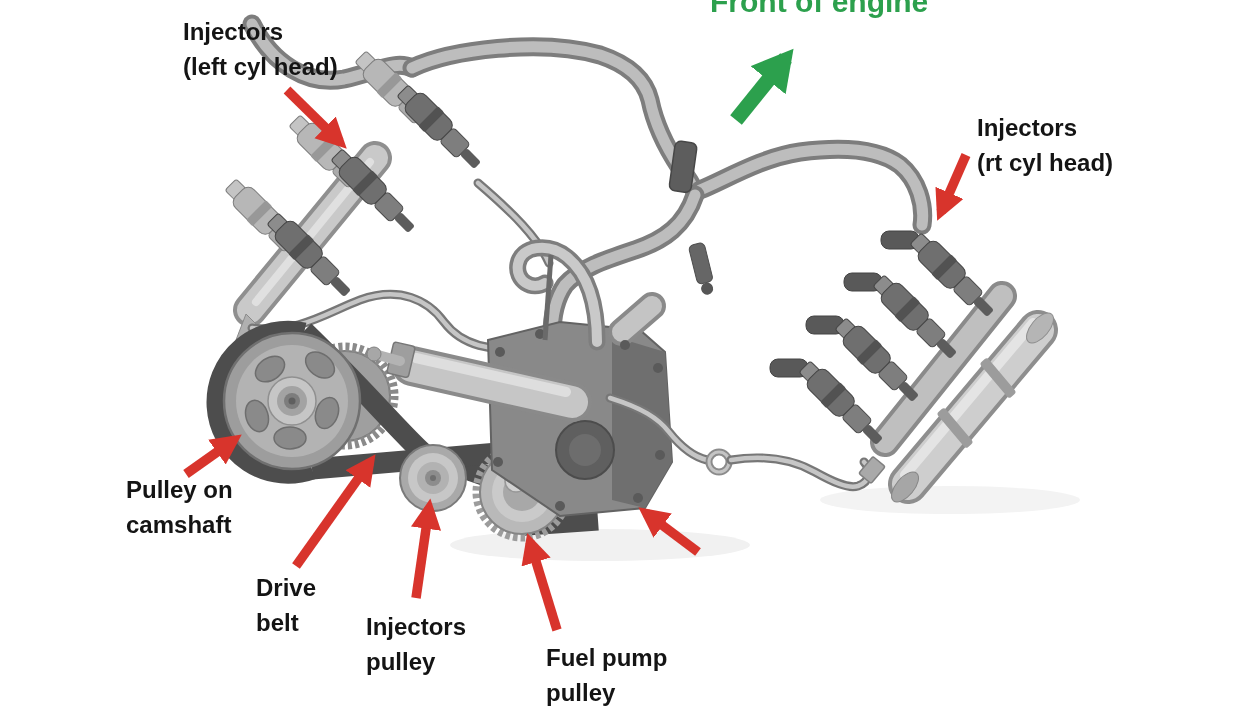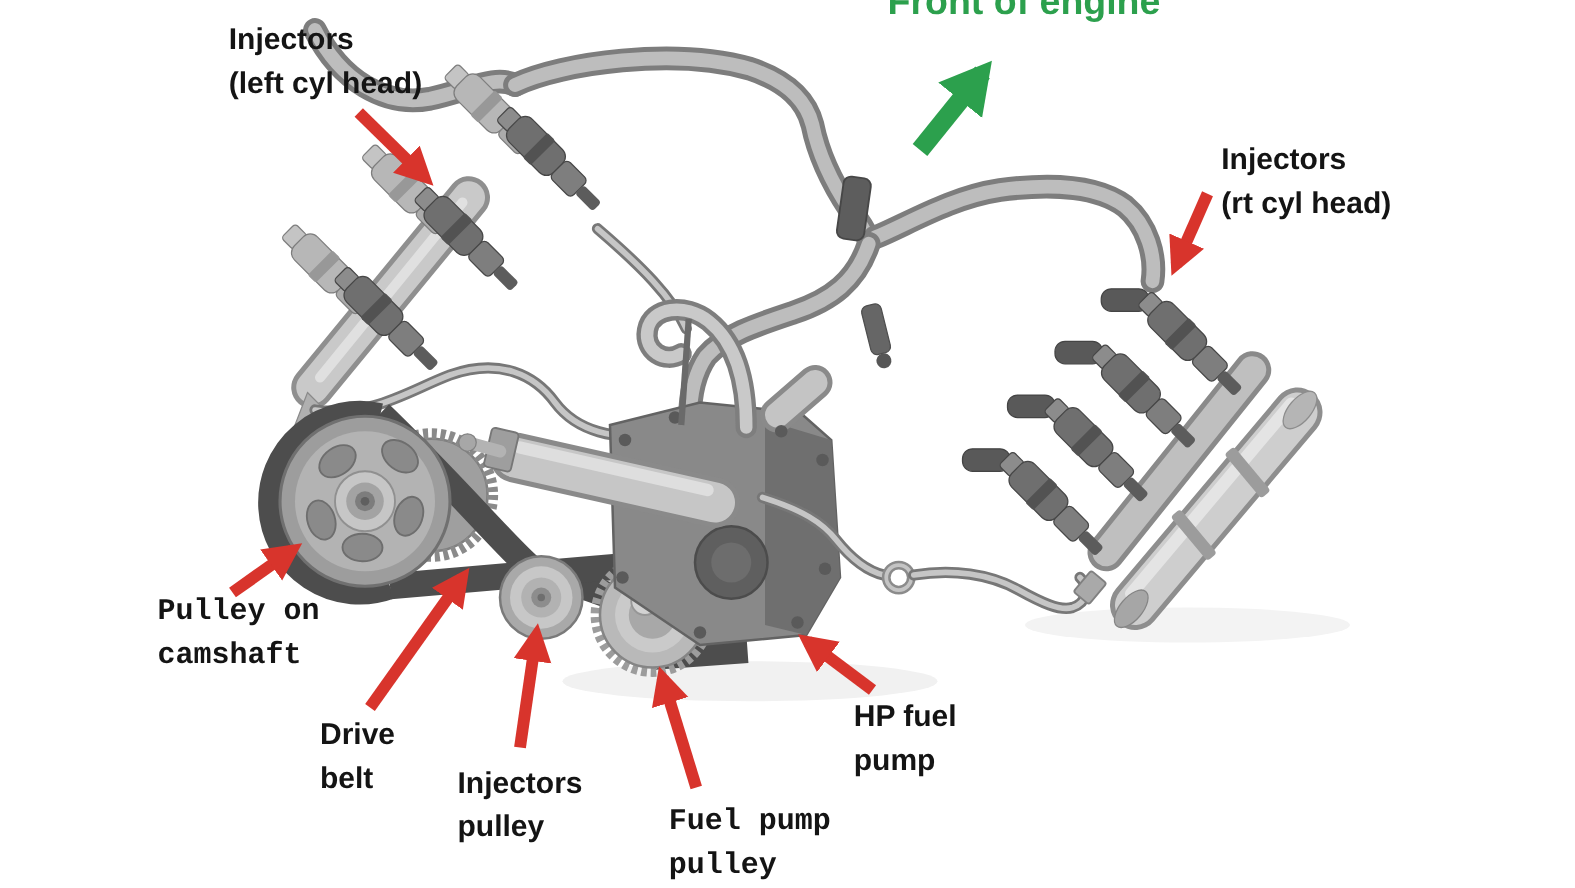--- a/index.html
+++ b/index.html
@@ -216,23 +216,21 @@
   </g>
 
   <line class="dirline" x1="736" y1="120" x2="786" y2="58" marker-end="url(#mGreen)"></line>
 </svg>
 
   <div class="lbl" style="left:183px;top:14px;">Injectors
 (left cyl head)</div>
   <div class="lbl green" style="left:710px;top:-16px;">Front of engine</div>
   <div class="lbl" style="left:977px;top:110px;">Injectors
 (rt cyl head)</div>
-  <div class="lbl" style="left:126px;top:472px;font-family:Liberation Mono, monospace;">Pulley on
+  <div class="lbl" style="left:126px;top:472px;">Pulley on
 camshaft</div>
   <div class="lbl" style="left:256px;top:570px;">Drive
 belt</div>
   <div class="lbl" style="left:366px;top:609px;">Injectors
 pulley</div>
-  <div class="lbl" style="left:535px;top:640px;font-family:Liberation Mono, monospace;">Fuel pump
+  <div class="lbl" style="left:546px;top:640px;">Fuel pump
 pulley</div>
-  <div class="lbl" style="left:683px;top:556px;">HP fuel
-pump</div>
 </div>
 
 </body></html>

